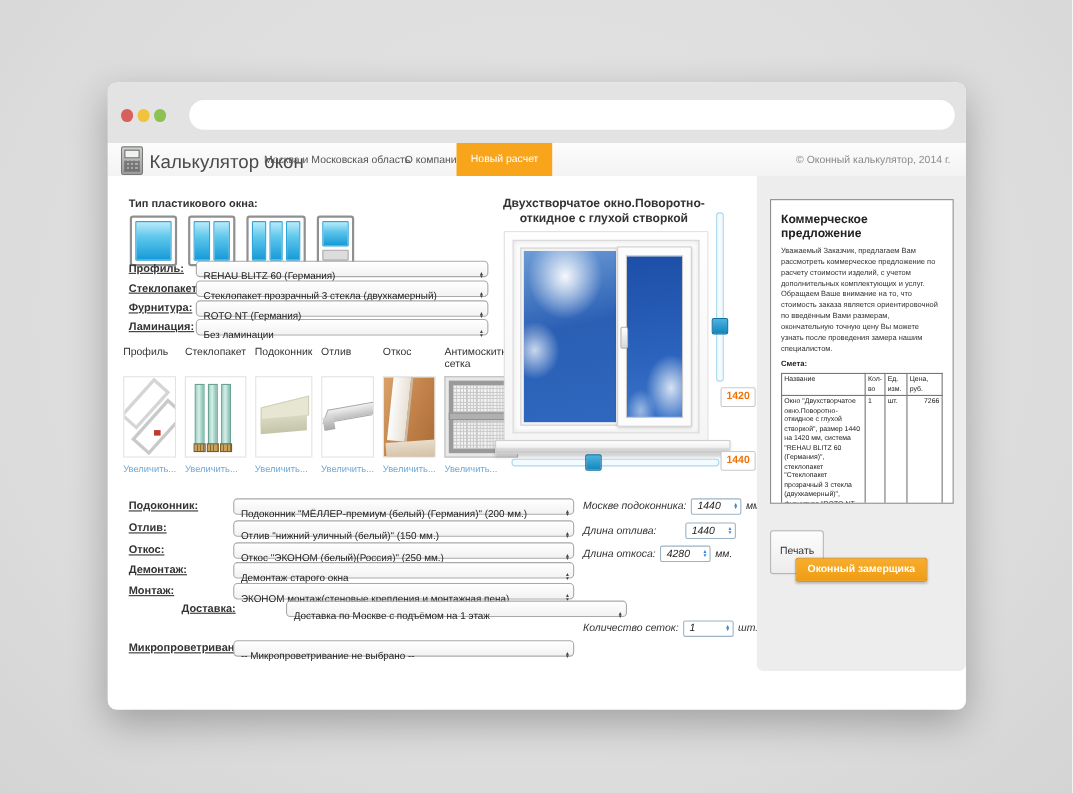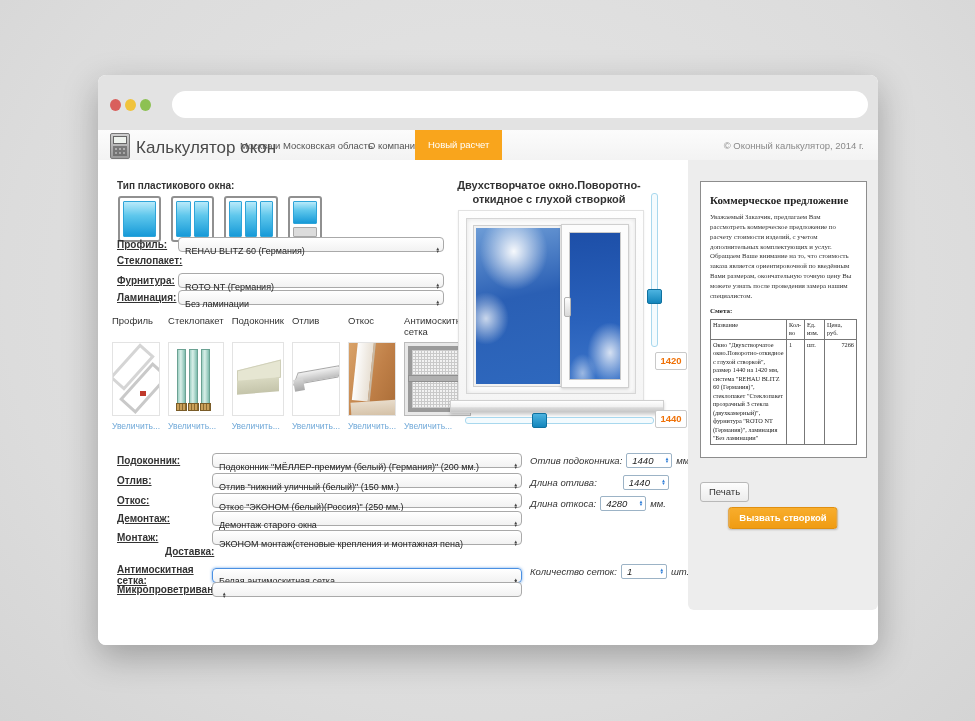--- a/index.html
+++ b/index.html
@@ -111,29 +111,29 @@
   .htrack{left:367px;top:257px;width:187px;height:5px;}
   .thumb-sq{position:absolute;width:13px;height:13px;border-radius:2px;cursor:grab;
     background:linear-gradient(#4db3e0,#1286bc);border:1px solid #0f719f;}
   .vtrack .thumb-sq{left:-5px;top:95px;} .htrack .thumb-sq{left:66px;top:-5px;}
   .val-box{position:absolute;left:557px;width:30px;height:16px;background:#fff;border:1px solid #c9c9c9;border-radius:2px;
     text-align:center;line-height:16px;font-size:9.5px;font-weight:bold;color:#ef7107;}
   .vb-h{top:192px;} .vb-w{top:250px;}
   
   .sidebar{position:absolute;left:590px;top:0;width:190px;height:450px;background:#ededed;border-radius:0 0 6px 6px;}
   .paper{position:absolute;left:12px;top:21px;width:167px;height:277px;background:#fff;border:1px solid #8d8d8d;
-    padding:8px 9px;box-sizing:border-box;overflow:hidden;font-family:Liberation Serif, serif;}
+    padding:8px 9px;box-sizing:border-box;overflow:hidden;}
   .paper h1{margin:4px 0 6px;font-size:11px;font-weight:600;color:#222;}
   .paper p{margin:0 0 6px;font-size:6.8px;color:#333;line-height:1.45;}
   .estimate{font-size:7px;font-weight:bold;color:#222;margin:2px 0 4px;}
   table.offer{width:100%;border-collapse:collapse;font-size:6.3px;color:#222;}
   table.offer th,table.offer td{border:1px solid #777;padding:1px 2px;vertical-align:top;text-align:left;font-weight:normal;line-height:1.35;}
   table.offer .num{text-align:right;white-space:nowrap;}
   table.offer .c-qty{width:13px;} table.offer .c-unit{width:15px;} table.offer .c-price{width:27px;}
-  .print-btn{position:absolute;left:12px;top:322px;height:18px;padding:0 8px;line-height:18px;font-size:9.5px;color:#333;
+  .print-btn{position:absolute;left:12px;top:322px;height:18px;padding:10px 8px;line-height:18px;font-size:9.5px;color:#333;
     background:linear-gradient(#fdfdfd,#ececec);border:1px solid #b8b8b8;border-radius:3px;cursor:pointer;}
   .call-btn{position:absolute;left:50%;transform:translateX(-50%);top:347px;height:20px;line-height:20px;padding:0 10px;
     font-size:9.5px;font-weight:bold;color:#fff;background:linear-gradient(#f8ad2c,#f09c13);border:1px solid #e08f10;
     border-radius:3px;white-space:nowrap;cursor:pointer;box-shadow:0 1px 2px rgba(0,0,0,.2);}
 </style>
 </head>
 <body>
 
 <div id="stage">
   <div class="browser">
@@ -178,20 +178,24 @@
 
       <div class="frow g1" style="left:19px;top:77px;">
         <span class="blabel flab">Профиль:</span>
         <span class="sel">
             <span class="sel-text">REHAU BLITZ 60 (Германия)</span>
             <span class="sel-arrows">▲<br>▼</span>
           </span>
       </div>
       <div class="frow g1" style="left:19px;top:95px;">
         <span class="blabel flab">Стеклопакет:</span>
+        <span class="sel">
+            <span class="sel-text">Стеклопакет прозрачный 3 стекла (двухкамерный)</span>
+            <span class="sel-arrows">▲<br>▼</span>
+          </span>
       </div>
       <div class="frow g1" style="left:19px;top:130px;">
         <span class="blabel flab">Ламинация:</span>
         <span class="sel">
             <span class="sel-text">Без ламинации</span>
             <span class="sel-arrows">▲<br>▼</span>
           </span>
       </div>
       <div class="frow g1" style="left:19px;top:113px;">
         <span class="blabel flab">Фурнитура:</span>
@@ -287,37 +291,35 @@
       </div>
       <div class="frow g2" style="left:19px;top:370px;">
         <span class="blabel flab">Монтаж:</span>
         <span class="sel">
             <span class="sel-text">ЭКОНОМ монтаж(стеновые крепления и монтажная пена)</span>
             <span class="sel-arrows">▲<br>▼</span>
           </span>
       </div>
       <div class="frow g2" style="left:19px;top:386px;margin-left:48px;">
         <span class="blabel flab">Доставка:</span>
-      </div>
-      <div class="frow g2" style="left:19px;top:404px;">
-        <span class="blabel flab">Антимоскитная сетка:</span>
-        <span class="sel focused">
-            <span class="sel-text">Белая антимоскитная сетка</span>
+        <span class="sel">
+            <span class="sel-text">Доставка по Москве с подъёмом на 1 этаж</span>
             <span class="sel-arrows">▲<br>▼</span>
           </span>
       </div>
       <div class="frow g2" style="left:19px;top:422px;">
         <span class="blabel flab">Микропроветривание:</span>
         <span class="sel">
+            <span class="sel-text">-- Микропроветривание не выбрано --</span>
             <span class="sel-arrows">▲<br>▼</span>
           </span>
       </div>
 
       <div class="meas" style="left:432px;top:293px;">
-        <span>Отлив подоконника:</span>
+        <span>Москве подоконника:</span>
         <span class="num-input">
             <span class="num-val">1440</span>
             <span class="num-spin">▲<br>▼</span>
           </span>
         <span>мм.</span>
       </div>
       <div class="meas" style="left:432px;top:315px;gap:22px;">
         <span>Длина отлива:</span>
         <span class="num-input">
             <span class="num-val">1440</span>
@@ -380,18 +382,18 @@
               <td>Окно "Двухстворчатое окно.Поворотно-откидное с глухой створкой", размер 1440 на 1420 мм, система "REHAU BLITZ 60 (Германия)", стеклопакет "Стеклопакет прозрачный 3 стекла (двухкамерный)", фурнитура "ROTO NT (Германия)", ламинация "Без ламинации"</td>
               <td>1</td>
               <td>шт.</td>
               <td class="num">7266</td>
             </tr>
 
           </tbody>
             </table>
         </div>
         <span class="print-btn">Печать</span>
-        <span class="call-btn">Вызвать створкой</span>
+        <span class="call-btn">Оконный замерщика</span>
       </div>
 
     </div>
   </div>
 </div>
 
 </body></html>

